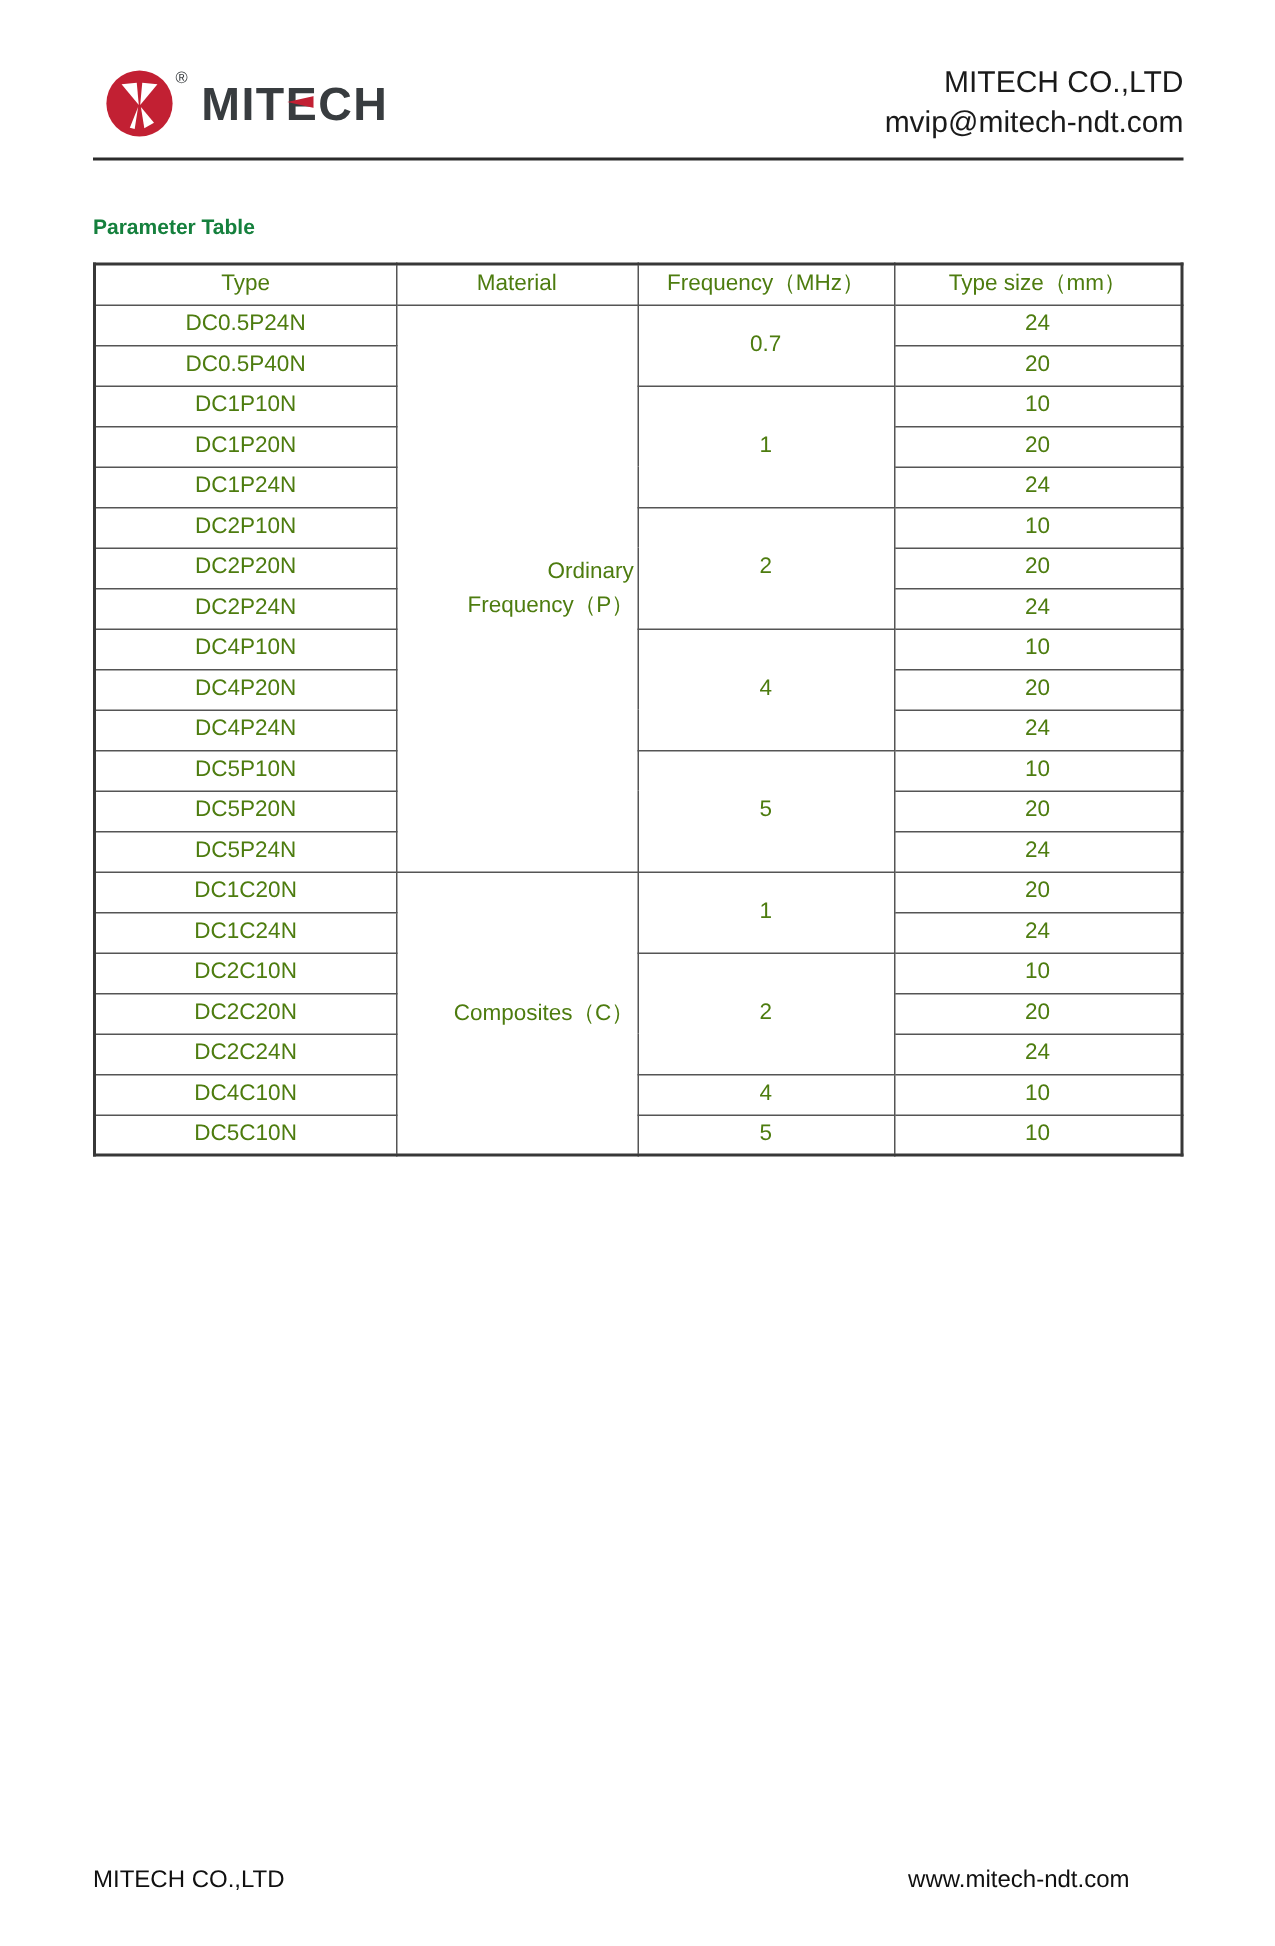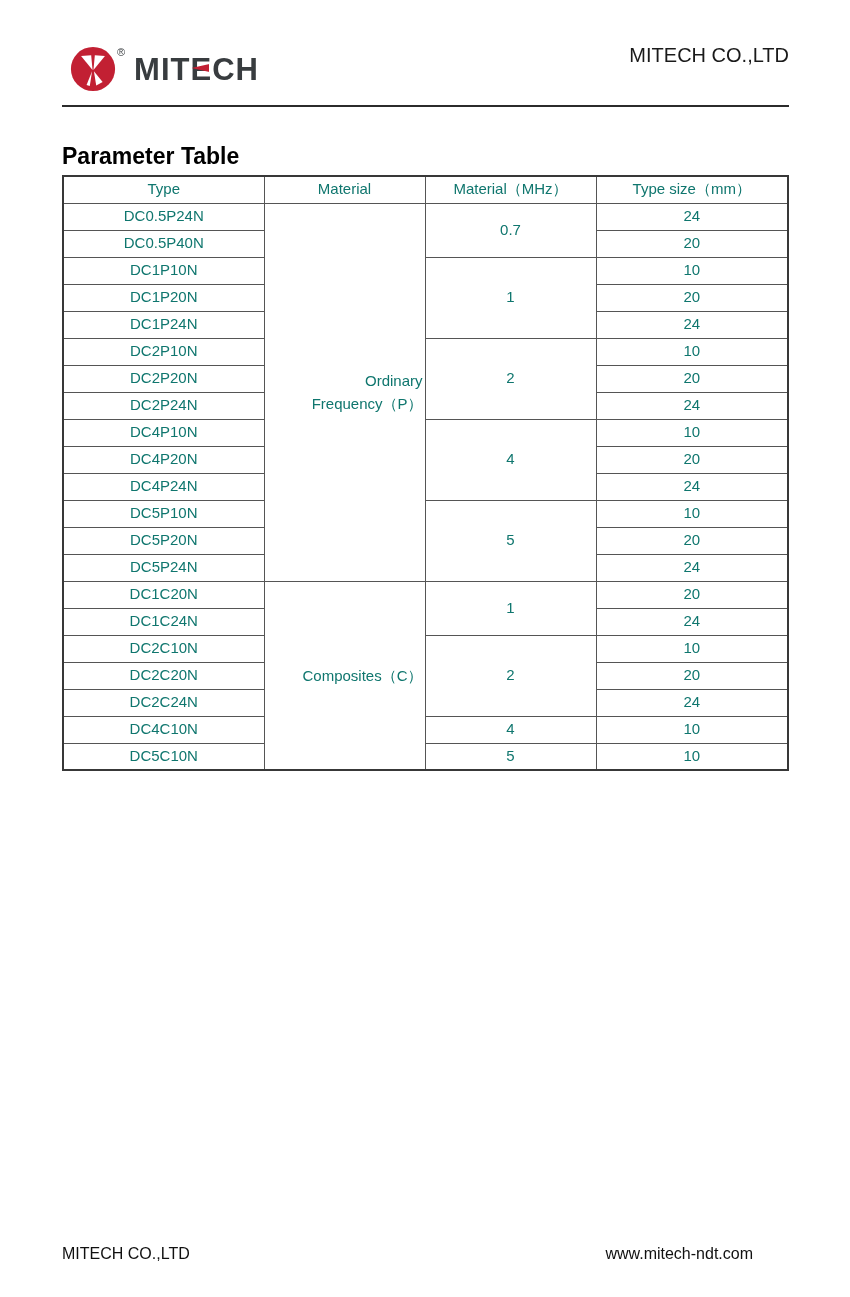--- a/index.html
+++ b/index.html
@@ -34,38 +34,38 @@
     clip-path: polygon(0 50%, 100% 0, 100% 72%, 38% 52%, 100% 42%, 100% 100%);
   }
   .header-contact {
     position: absolute; right: 0; top: 42px; text-align: right;
     font-size: 20px; color: #1a1a1a; line-height: 27px;
   }
 
   
   .section-title {
     position: absolute; left: 62px; top: 143px;
-    font-size: 23px; font-weight: bold; color: #000000; text-align: center;
+    font-size: 14px; font-weight: bold; color: #15803d; text-align: center;
   }
 
   
   .table-wrap { position: absolute; left: 62px; top: 175px; }
   table.param {
     border-collapse: collapse; table-layout: fixed; width: 725px;
     border: 2px solid #383838;
   }
   table.param col.c-type { width: 201px; }
   table.param col.c-material { width: 161px; }
   table.param col.c-freq { width: 171px; }
   table.param col.c-chip { width: 192px; }
   table.param th, table.param td {
     border: 1px solid #555555;
     height: 27px;
     text-align: center; vertical-align: middle;
-    font-size: 15px; font-weight: normal; color: #0f766e;
+    font-size: 15px; font-weight: normal; color: #4d7c0f;
     padding: 0 2px; line-height: 1.25;
     overflow: hidden; white-space: nowrap;
   }
   table.param td[data-name="material-cell"] { line-height: 1.55; white-space: normal; text-align: right; }
 
   
   .footer {
     position: absolute; left: 62px; top: 1245px; width: 727px; height: 24px;
     font-size: 16px; color: #101010;
   }
@@ -88,38 +88,39 @@
       </svg>
       <span class="reg-mark" data-name="registered-trademark-icon">®</span>
       <div class="wordmark" data-name="mitech-wordmark">
         <span data-name="wordmark-part-1">MIT</span>
           <span class="brand-e" data-name="wordmark-stylized-e">E</span>
           <span data-name="wordmark-part-2">CH</span>
       </div>
     </div>
     <div class="header-contact" data-name="header-contact-block">
       <div data-name="company-name">MITECH  CO.,LTD</div>
+      <div data-name="company-email">mvip@mitech-ndt.com</div>
     </div>
   </div>
 
   <div class="section-title" data-name="page-title">Parameter Table</div>
 
   <div class="table-wrap" data-name="parameter-table-container">
     <table class="param" data-name="parameter-table">
       <colgroup>
         <col class="c-type">
           <col class="c-material">
           <col class="c-freq">
           <col class="c-chip">
       </colgroup>
       <thead data-name="parameter-table-head">
         <tr data-name="header-row">
           <th data-name="column-header-type">Type</th>
           <th data-name="column-header-material">Material</th>
-          <th data-name="column-header-frequency">Material（MHz）</th>
+          <th data-name="column-header-frequency">Frequency（MHz）</th>
           <th data-name="column-header-chip-size">Type size（mm）</th>
         </tr>
       </thead>
       <tbody data-name="parameter-table-body">
           <tr data-name="table-row">
             <td data-name="type-cell">DC0.5P24N</td>
             <td data-name="material-cell" rowspan="14">
               <div data-name="material-line">Ordinary</div>
               <div data-name="material-line">Frequency（P）</div>
             </td>

